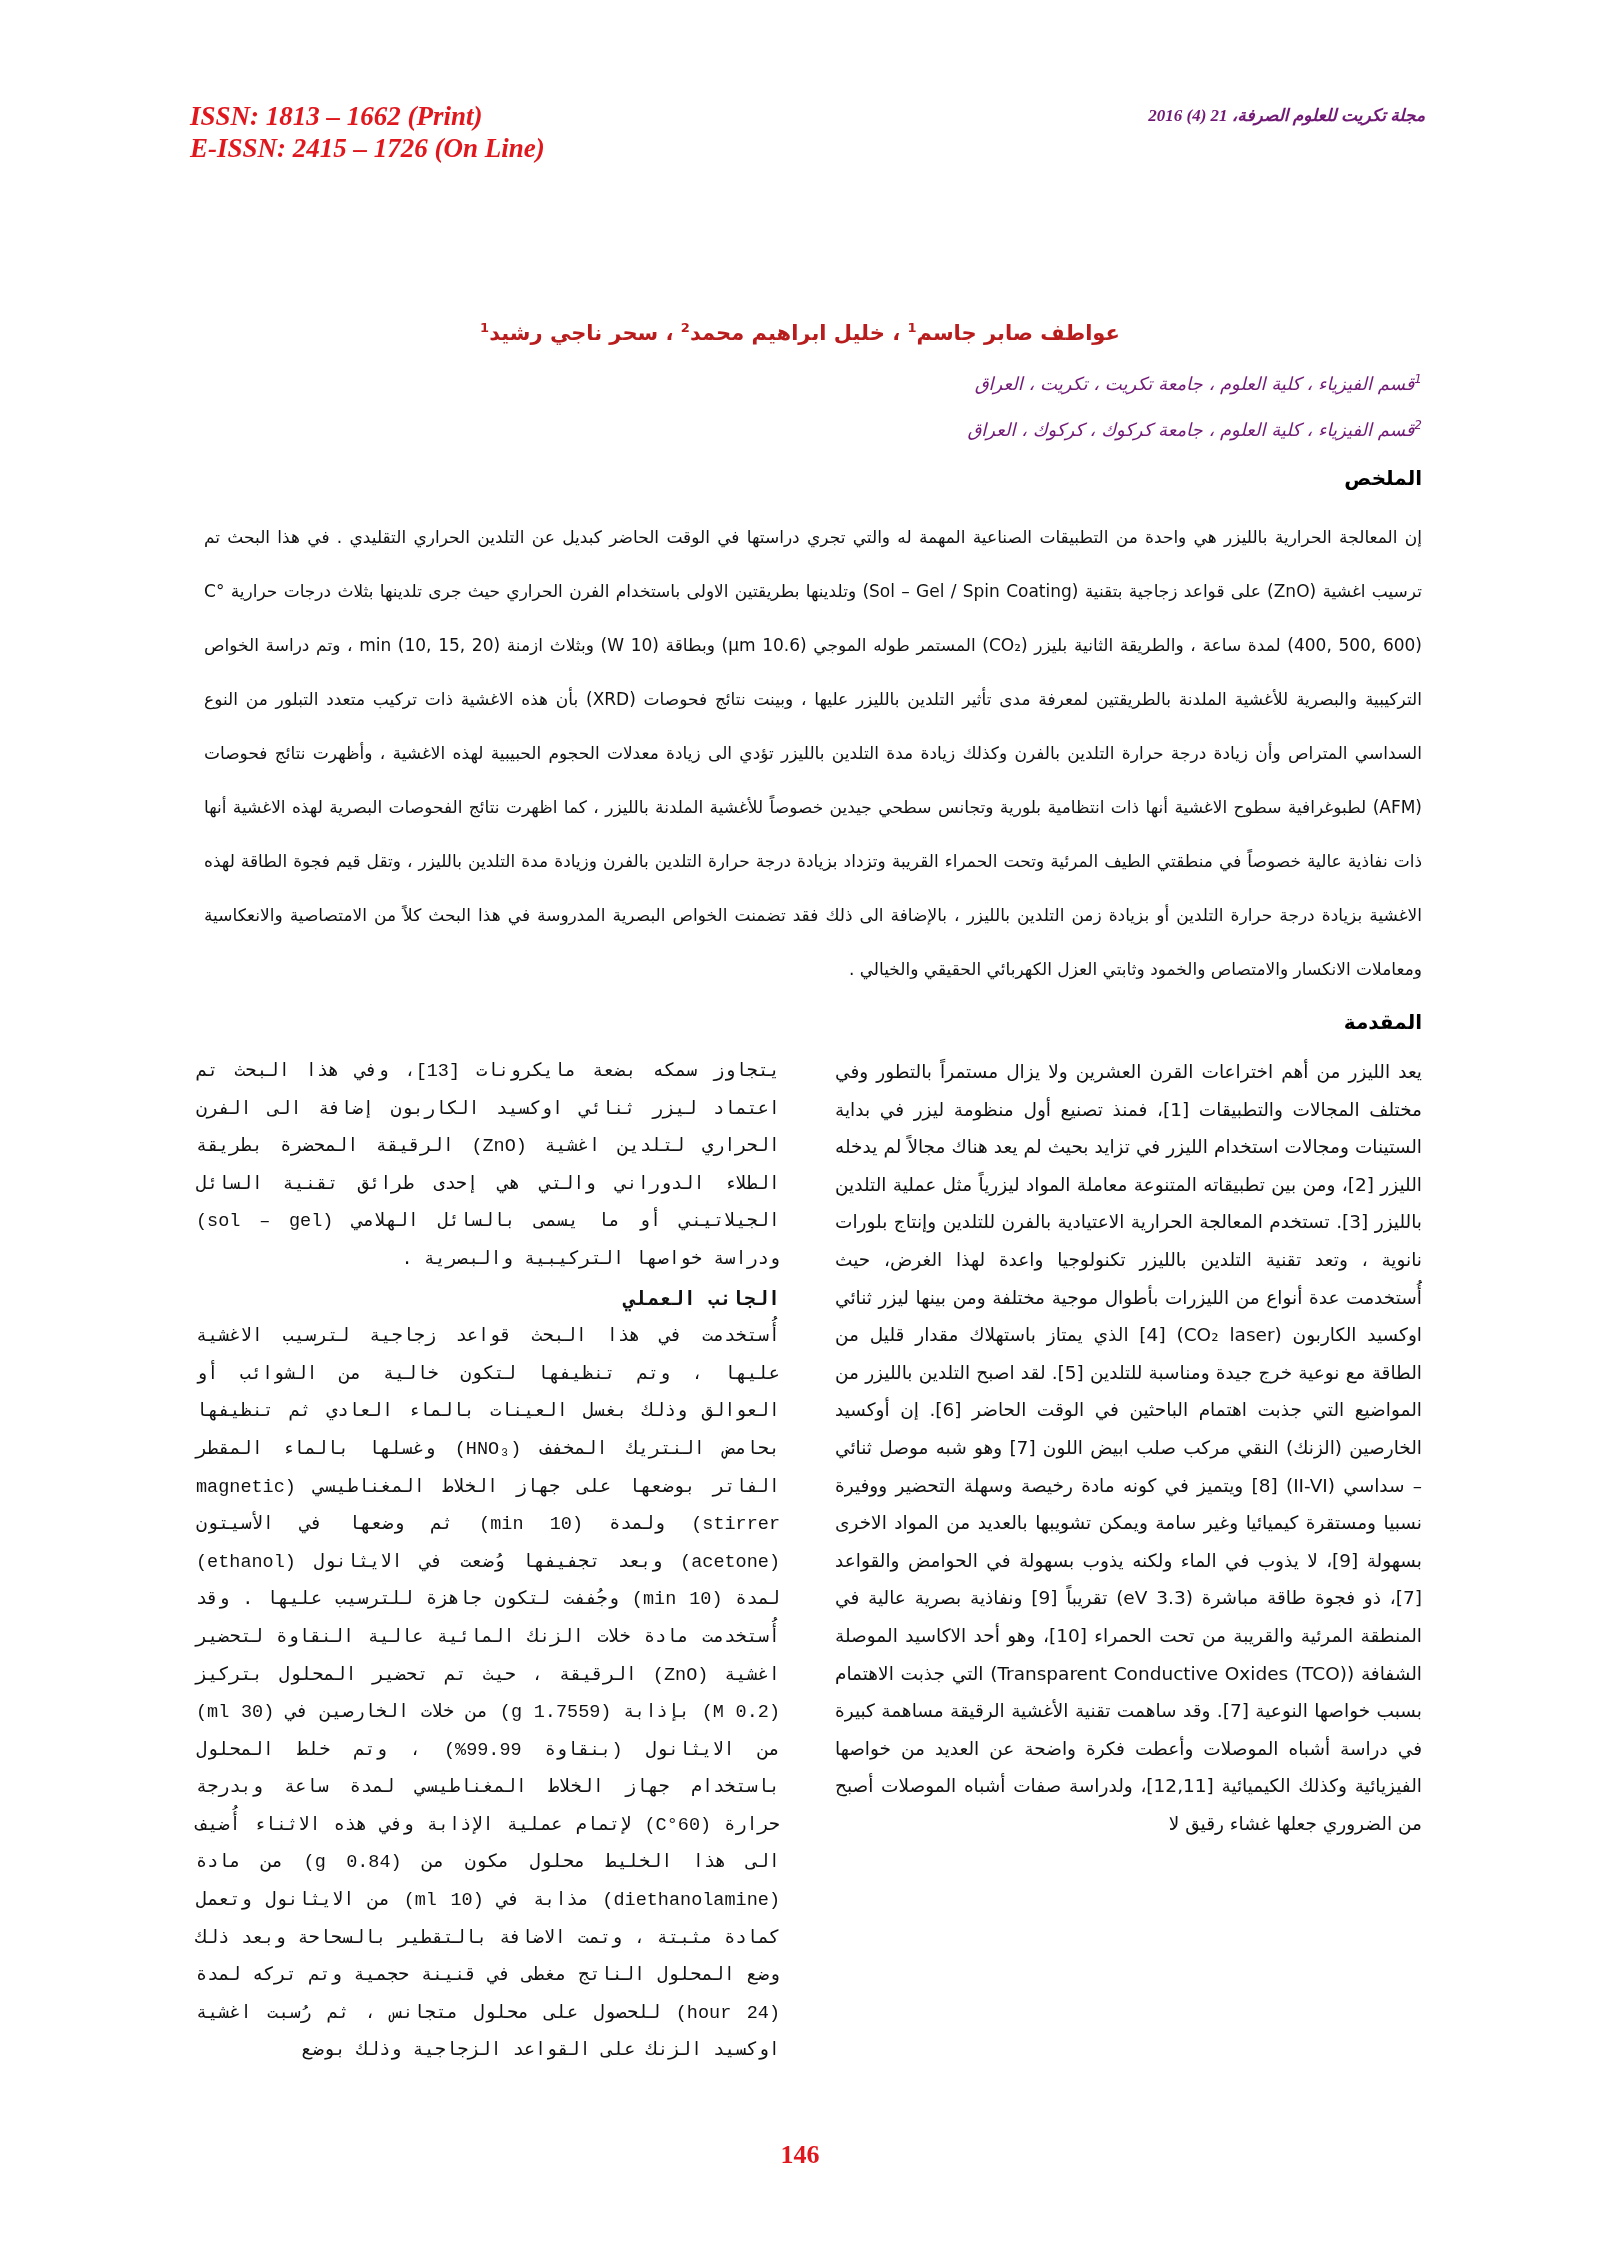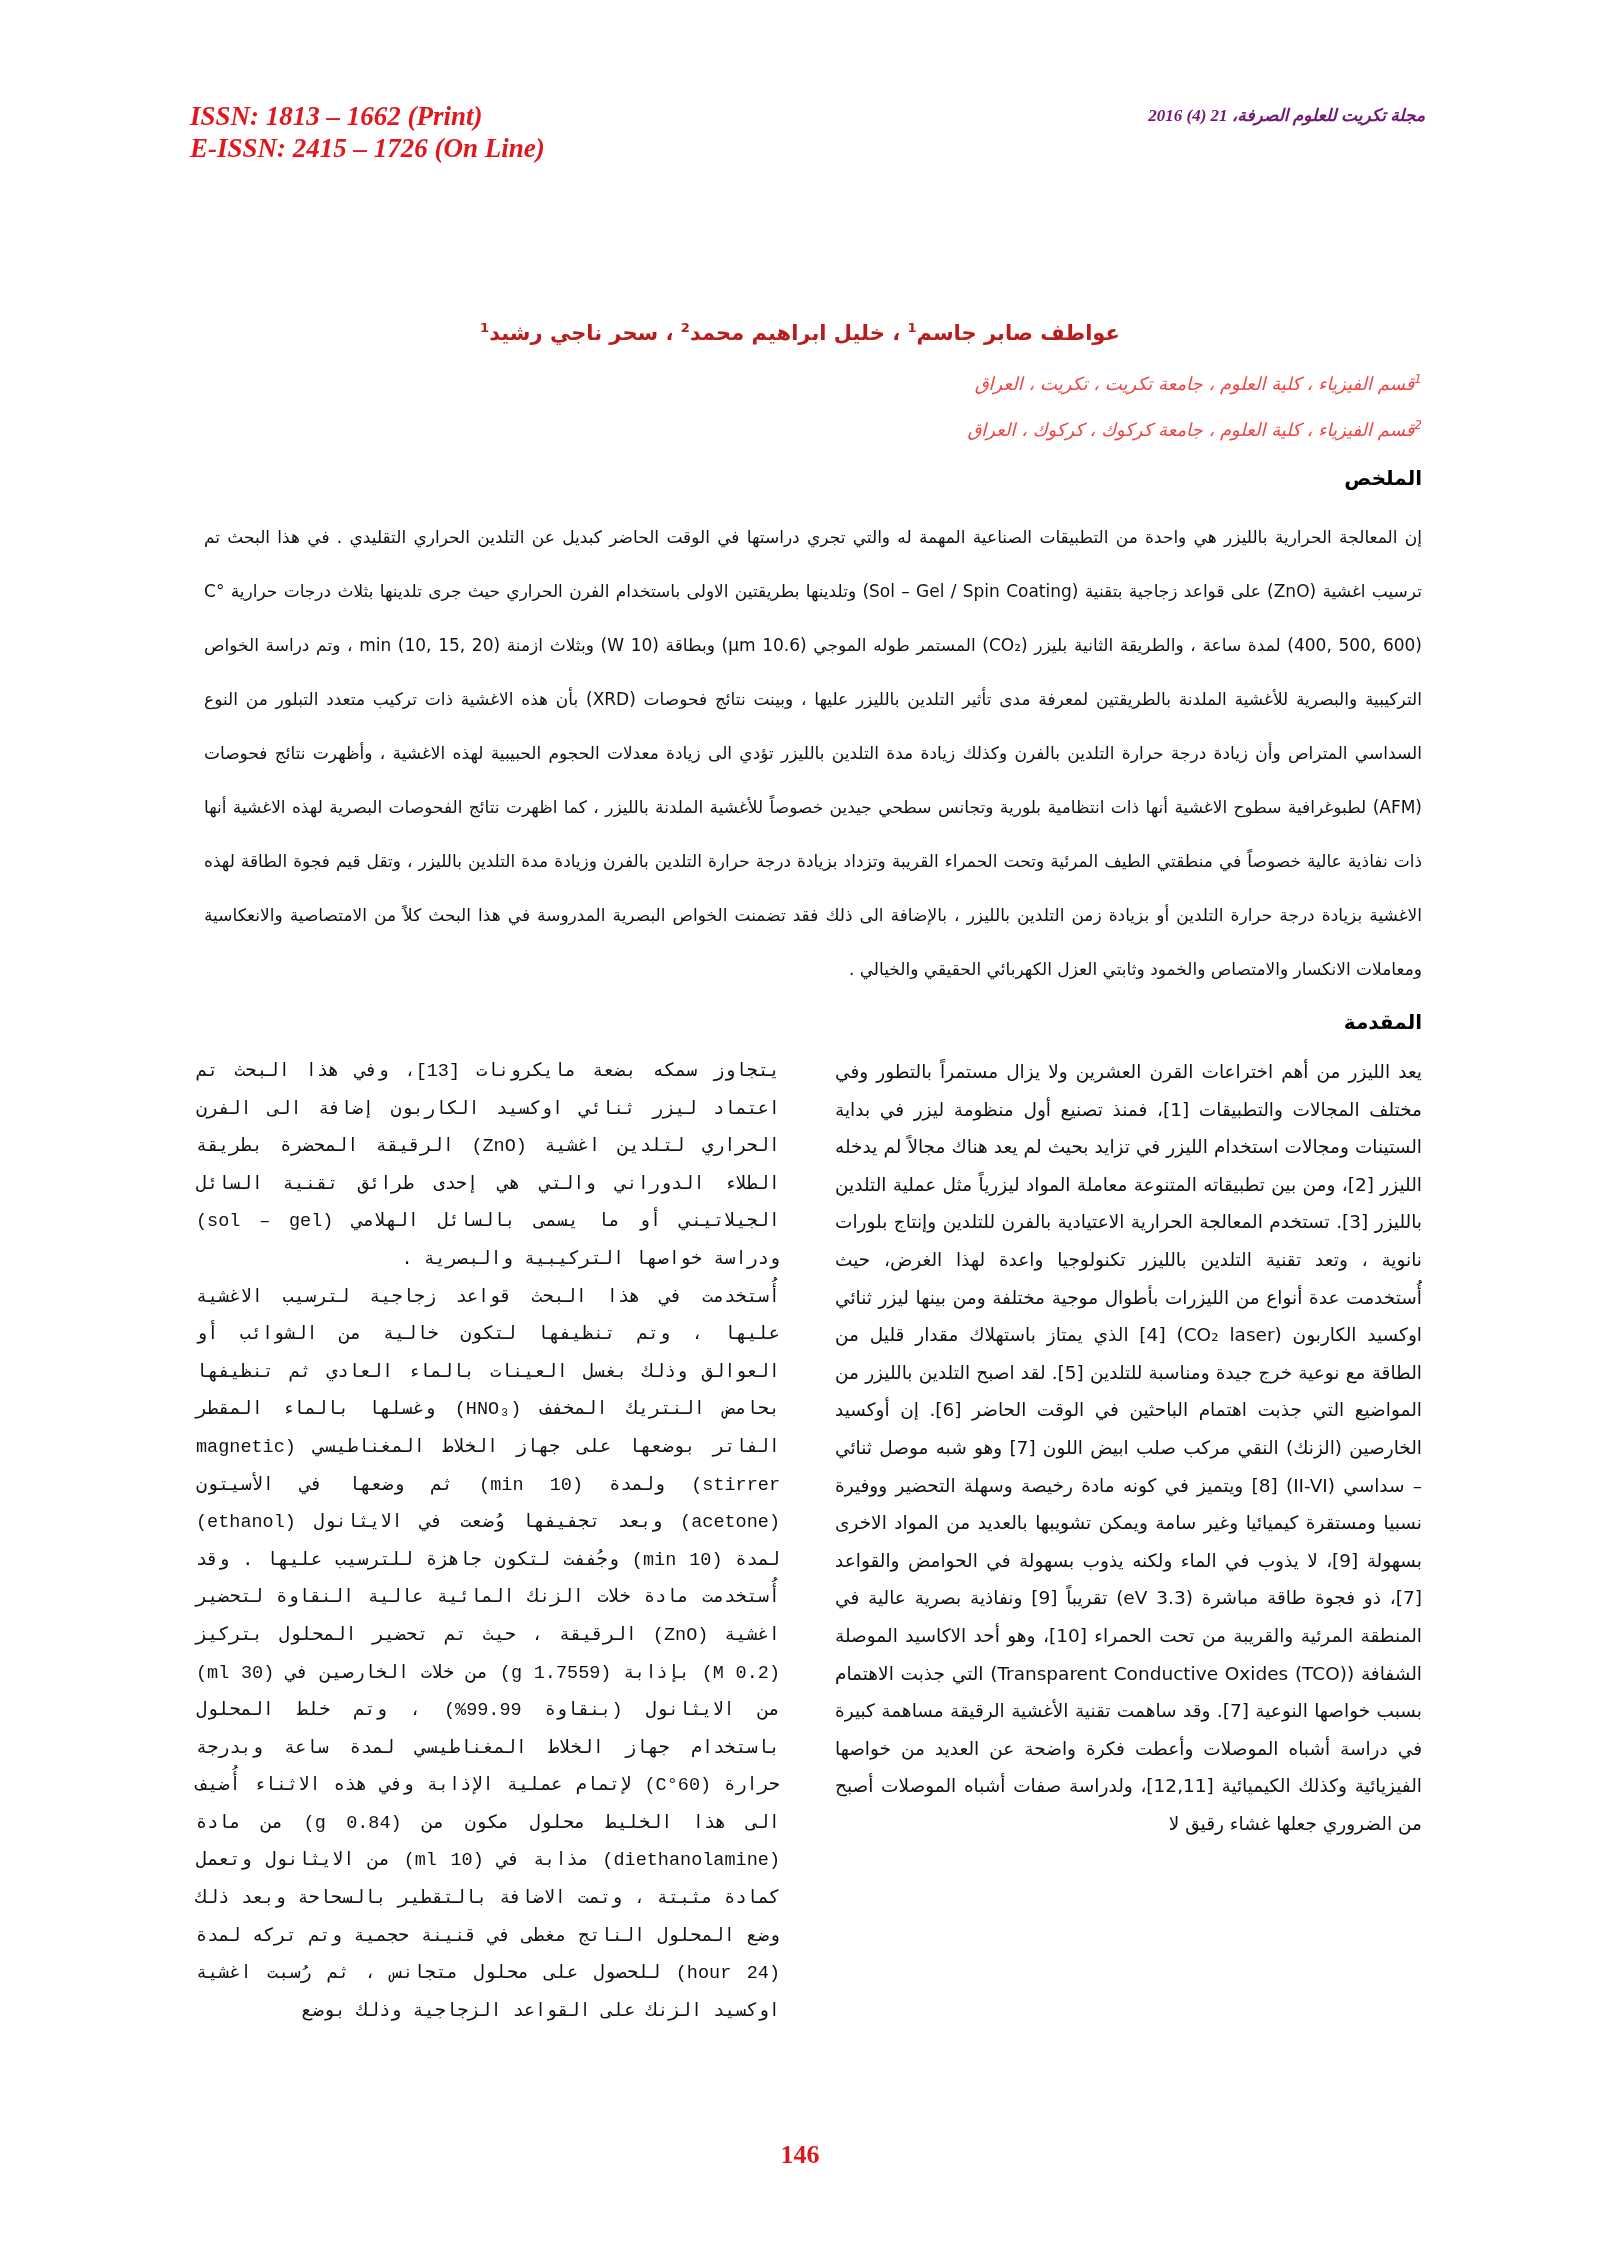--- a/index.html
+++ b/index.html
@@ -3,21 +3,21 @@
 <meta charset="utf-8">
 <style>
   html, body { margin: 0; padding: 0; background: #ffffff; }
   body { width: 1600px; height: 2263px; position: relative; overflow: hidden; font-family: "DejaVu Sans", sans-serif; color: #111; }
   .hdr-left { position: absolute; left: 190px; top: 100px; color: #e0181e; font-family: "Liberation Serif", serif; font-weight: bold; font-style: italic; font-size: 27px; line-height: 32px; }
   .hdr-right { position: absolute; right: 175px; top: 100px; color: #701a75; font-family: "Liberation Serif", serif; font-weight: bold; font-style: italic; font-size: 17px; line-height: 32px; direction: rtl; }
   .title { position: absolute; left: 200px; right: 170px; top: 198px; text-align: center; direction: rtl; font-family: "DejaVu Sans", sans-serif; font-weight: bold; font-size: 31px; line-height: 58px; color: #000; }
   .title sub { font-size: 18px; }
   .authors { position: absolute; left: 200px; right: 200px; top: 320px; text-align: center; direction: rtl; color: #b91c1c; font-weight: bold; font-size: 21px; }
   .authors sup { font-size: 13px; }
-  .affil { position: absolute; right: 178px; direction: rtl; color: #ef4444; font-style: italic; font-size: 18px; }
+  .affil { position: absolute; right: 178px; direction: rtl; color: #701a75; font-style: italic; font-size: 18px; }
   .affil sup { font-size: 12px; }
   .h-sec { position: absolute; right: 178px; direction: rtl; font-weight: bold; font-size: 20px; color: #000; }
   .abstract { position: absolute; left: 204px; right: 178px; top: 510px; direction: rtl; text-align: justify; font-size: 17px; line-height: 54px; }
   .col { position: absolute; direction: rtl; text-align: justify; font-size: 18.5px; line-height: 37.6px; }
   .col-right { left: 835px; right: 178px; top: 1053px; }
   .col-left { left: 196px; right: 820px; top: 1053px; font-family: Liberation Mono, monospace; }
   .col-left-h { position: relative; font-weight: bold; font-size: 20px; margin: 2px 0 0 0; }
   .pnum { position: absolute; left: 0; right: 0; top: 2140px; text-align: center; color: #e0181e; font-family: "Liberation Serif", serif; font-weight: bold; font-size: 26px; }
   p { margin: 0; }
 </style>
@@ -42,16 +42,17 @@
 
 <div class="h-sec" style="top:466px;">الملخص</div>
 <div class="abstract">إن المعالجة الحرارية بالليزر هي واحدة من التطبيقات الصناعية المهمة له والتي تجري دراستها في الوقت الحاضر كبديل عن التلدين الحراري التقليدي . في هذا البحث تم ترسيب اغشية (ZnO) على قواعد زجاجية بتقنية (Sol – Gel / Spin Coating) وتلدينها بطريقتين الاولى باستخدام الفرن الحراري حيث جرى تلدينها بثلاث درجات حرارية °C (400, 500, 600) لمدة ساعة ، والطريقة الثانية بليزر (CO₂) المستمر طوله الموجي (10.6 µm) وبطاقة (10 W) وبثلاث ازمنة min (10, 15, 20) ، وتم دراسة الخواص التركيبية والبصرية للأغشية الملدنة بالطريقتين لمعرفة مدى تأثير التلدين بالليزر عليها ، وبينت نتائج فحوصات (XRD) بأن هذه الاغشية ذات تركيب متعدد التبلور من النوع السداسي المتراص وأن زيادة درجة حرارة التلدين بالفرن وكذلك زيادة مدة التلدين بالليزر تؤدي الى زيادة معدلات الحجوم الحبيبية لهذه الاغشية ، وأظهرت نتائج فحوصات (AFM) لطبوغرافية سطوح الاغشية أنها ذات انتظامية بلورية وتجانس سطحي جيدين خصوصاً للأغشية الملدنة بالليزر ، كما اظهرت نتائج الفحوصات البصرية لهذه الاغشية أنها ذات نفاذية عالية خصوصاً في منطقتي الطيف المرئية وتحت الحمراء القريبة وتزداد بزيادة درجة حرارة التلدين بالفرن وزيادة مدة التلدين بالليزر ، وتقل قيم فجوة الطاقة لهذه الاغشية بزيادة درجة حرارة التلدين أو بزيادة زمن التلدين بالليزر ، بالإضافة الى ذلك فقد تضمنت الخواص البصرية المدروسة في هذا البحث كلاً من الامتصاصية والانعكاسية ومعاملات الانكسار والامتصاص والخمود وثابتي العزل الكهربائي الحقيقي والخيالي .</div>
 
 <div class="h-sec" style="top:1010px;">المقدمة</div>
 
 <div class="col col-right">يعد الليزر من أهم اختراعات القرن العشرين ولا يزال مستمراً بالتطور وفي مختلف المجالات والتطبيقات [1]، فمنذ تصنيع أول منظومة ليزر في بداية الستينات ومجالات استخدام الليزر في تزايد بحيث لم يعد هناك مجالاً لم يدخله الليزر [2]، ومن بين تطبيقاته المتنوعة معاملة المواد ليزرياً مثل عملية التلدين بالليزر [3]. تستخدم المعالجة الحرارية الاعتيادية بالفرن للتلدين وإنتاج بلورات نانوية ، وتعد تقنية التلدين بالليزر تكنولوجيا واعدة لهذا الغرض، حيث أُستخدمت عدة أنواع من الليزرات بأطوال موجية مختلفة ومن بينها ليزر ثنائي اوكسيد الكاربون (CO₂ laser) [4] الذي يمتاز باستهلاك مقدار قليل من الطاقة مع نوعية خرج جيدة ومناسبة للتلدين [5]. لقد اصبح التلدين بالليزر من المواضيع التي جذبت اهتمام الباحثين في الوقت الحاضر [6]. إن أوكسيد الخارصين (الزنك) النقي مركب صلب ابيض اللون [7] وهو شبه موصل ثنائي – سداسي (II-VI) [8] ويتميز في كونه مادة رخيصة وسهلة التحضير ووفيرة نسبيا ومستقرة كيميائيا وغير سامة ويمكن تشويبها بالعديد من المواد الاخرى بسهولة [9]، لا يذوب في الماء ولكنه يذوب بسهولة في الحوامض والقواعد [7]، ذو فجوة طاقة مباشرة (3.3 eV) تقريباً [9] ونفاذية بصرية عالية في المنطقة المرئية والقريبة من تحت الحمراء [10]، وهو أحد الاكاسيد الموصلة الشفافة (Transparent Conductive Oxides (TCO)) التي جذبت الاهتمام بسبب خواصها النوعية [7]. وقد ساهمت تقنية الأغشية الرقيقة مساهمة كبيرة في دراسة أشباه الموصلات وأعطت فكرة واضحة عن العديد من خواصها الفيزيائية وكذلك الكيميائية [12,11]، ولدراسة صفات أشباه الموصلات أصبح من الضروري جعلها غشاء رقيق لا</div>
 
 <div class="col col-left">
   <p>يتجاوز سمكه بضعة مايكرونات [13]، وفي هذا البحث تم اعتماد ليزر ثنائي اوكسيد الكاربون إضافة الى الفرن الحراري لتلدين اغشية (ZnO) الرقيقة المحضرة بطريقة الطلاء الدوراني والتي هي إحدى طرائق تقنية السائل الجيلاتيني أو ما يسمى بالسائل الهلامي (sol – gel) ودراسة خواصها التركيبية والبصرية .</p>
+  <div class="col-left-h">الجانب العملي</div>
   <p>أُستخدمت في هذا البحث قواعد زجاجية لترسيب الاغشية عليها ، وتم تنظيفها لتكون خالية من الشوائب أو العوالق وذلك بغسل العينات بالماء العادي ثم تنظيفها بحامض النتريك المخفف (HNO₃) وغسلها بالماء المقطر الفاتر بوضعها على جهاز الخلاط المغناطيسي (magnetic stirrer) ولمدة (10 min) ثم وضعها في الأسيتون (acetone) وبعد تجفيفها وُضعت في الايثانول (ethanol) لمدة (10 min) وجُففت لتكون جاهزة للترسيب عليها . وقد أُستخدمت مادة خلات الزنك المائية عالية النقاوة لتحضير اغشية (ZnO) الرقيقة ، حيث تم تحضير المحلول بتركيز (0.2 M) بإذابة (1.7559 g) من خلات الخارصين في (30 ml) من الايثانول (بنقاوة 99.99%) ، وتم خلط المحلول باستخدام جهاز الخلاط المغناطيسي لمدة ساعة وبدرجة حرارة (60°C) لإتمام عملية الإذابة وفي هذه الاثناء أُضيف الى هذا الخليط محلول مكون من (0.84 g) من مادة (diethanolamine) مذابة في (10 ml) من الايثانول وتعمل كمادة مثبتة ، وتمت الاضافة بالتقطير بالسحاحة وبعد ذلك وضع المحلول الناتج مغطى في قنينة حجمية وتم تركه لمدة (24 hour) للحصول على محلول متجانس ، ثم رُسبت اغشية اوكسيد الزنك على القواعد الزجاجية وذلك بوضع</p>
 </div>
 
 <div class="pnum">146</div>
 
 </body></html>

